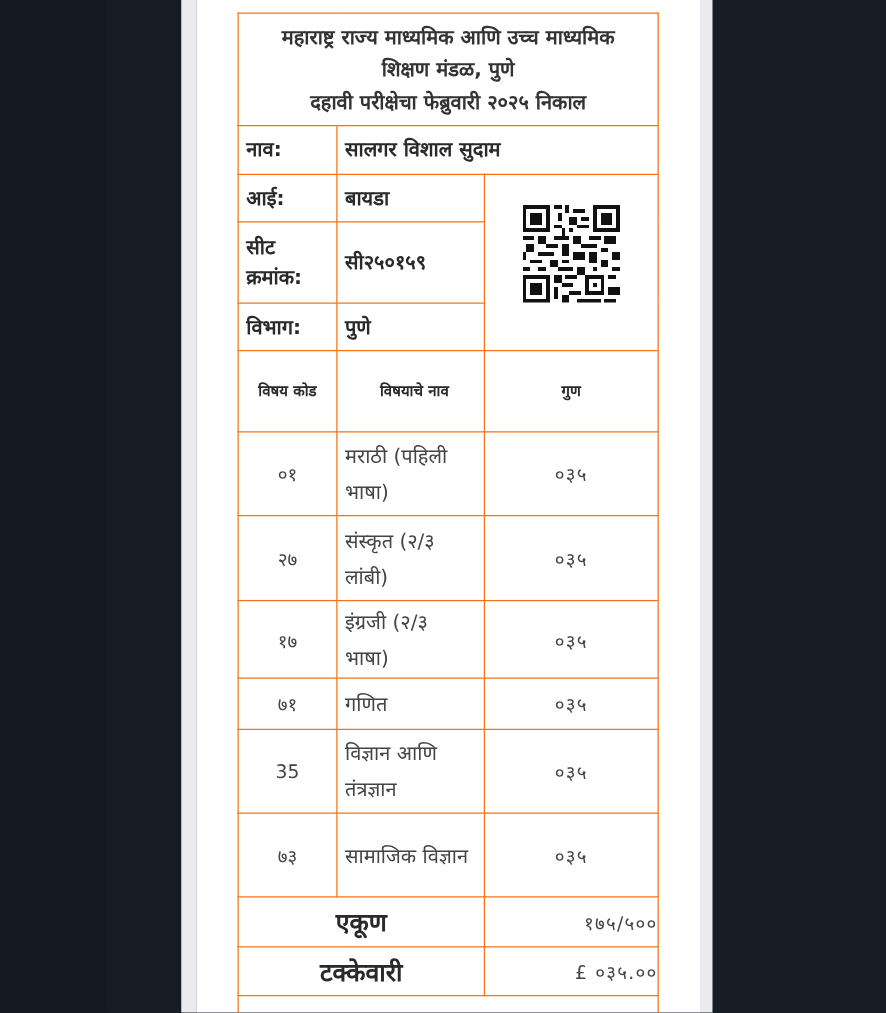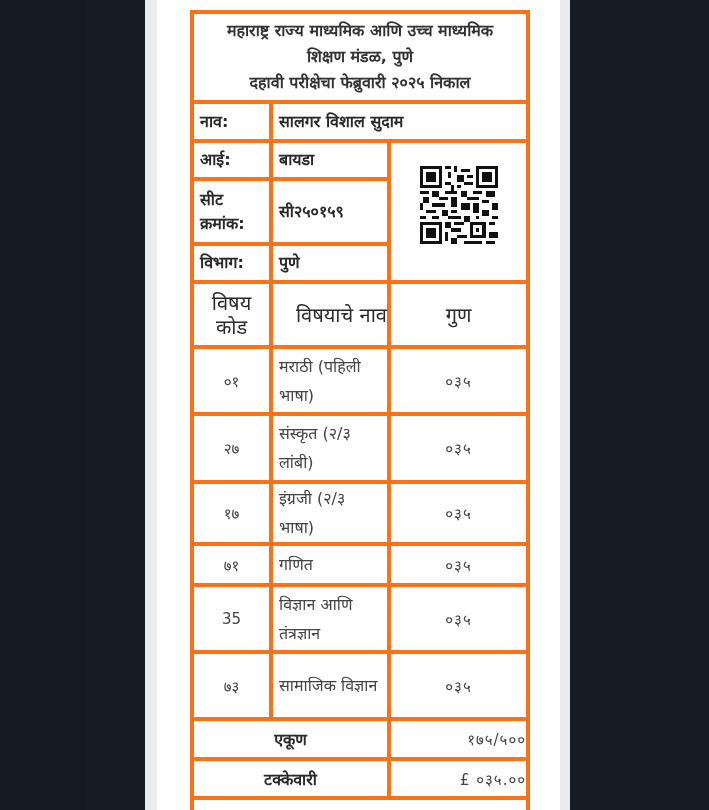--- a/index.html
+++ b/index.html
@@ -23,37 +23,37 @@
       background: #ffffff;
     }
     table.result {
       position: absolute; left: 190px; top: 10px; width: 336px;
       border-collapse: collapse;
       table-layout: fixed;
       font-size: 16px;
       color: #2a2a2a;
     }
     table.result td, table.result th {
-      border: 4px solid #f97316;
+      border: 1px solid #f97316;
       vertical-align: middle;
     }
     .header-cell {
       text-align: center; font-weight: bold; font-size: 16px; line-height: 26px;
       padding: 3px 4px; color: #333;
     }
     .label-cell { font-weight: bold; padding: 0 6px; font-size: 16px; line-height: 24px; border-radius: 15px; }
     .value-cell { font-weight: bold; padding: 0 6px; font-size: 16px; line-height: 24px; }
     .qr-cell { text-align: center; }
     .qr { display: inline-block; width: 78px; height: 78px; margin-top: -10px; }
-    .th-cell { font-weight: normal; text-align: center; font-size: 20px; line-height: 24px; }
-    .th-cell.left { text-align: right; padding-left: 6px; }
+    .th-cell { font-weight: bold; text-align: center; font-size: 12px; line-height: 24px; }
+    .th-cell.left { text-align: center; padding-left: 6px; }
     .code-cell { text-align: center; font-size: 15px; color: #444; }
     .name-cell { padding: 0 6px; font-size: 16px; line-height: 29px; color: #444; }
     .mark-cell { text-align: center; font-size: 15px; color: #444; letter-spacing: 1px; }
-    .total-label { text-align: center; font-weight: bold; font-size: 16px; margin-left: 10px; }
+    .total-label { text-align: center; font-weight: bold; font-size: 20px; margin-left: 10px; }
     .total-value { text-align: right; font-size: 15px; color: #444; letter-spacing: 1px; }
   </style>
 </head>
 <body>
 
 <div class="bg-band"></div>
 <div class="page-strip left"></div>
 <div class="page-strip right"></div>
 <div class="paper"></div>
 

